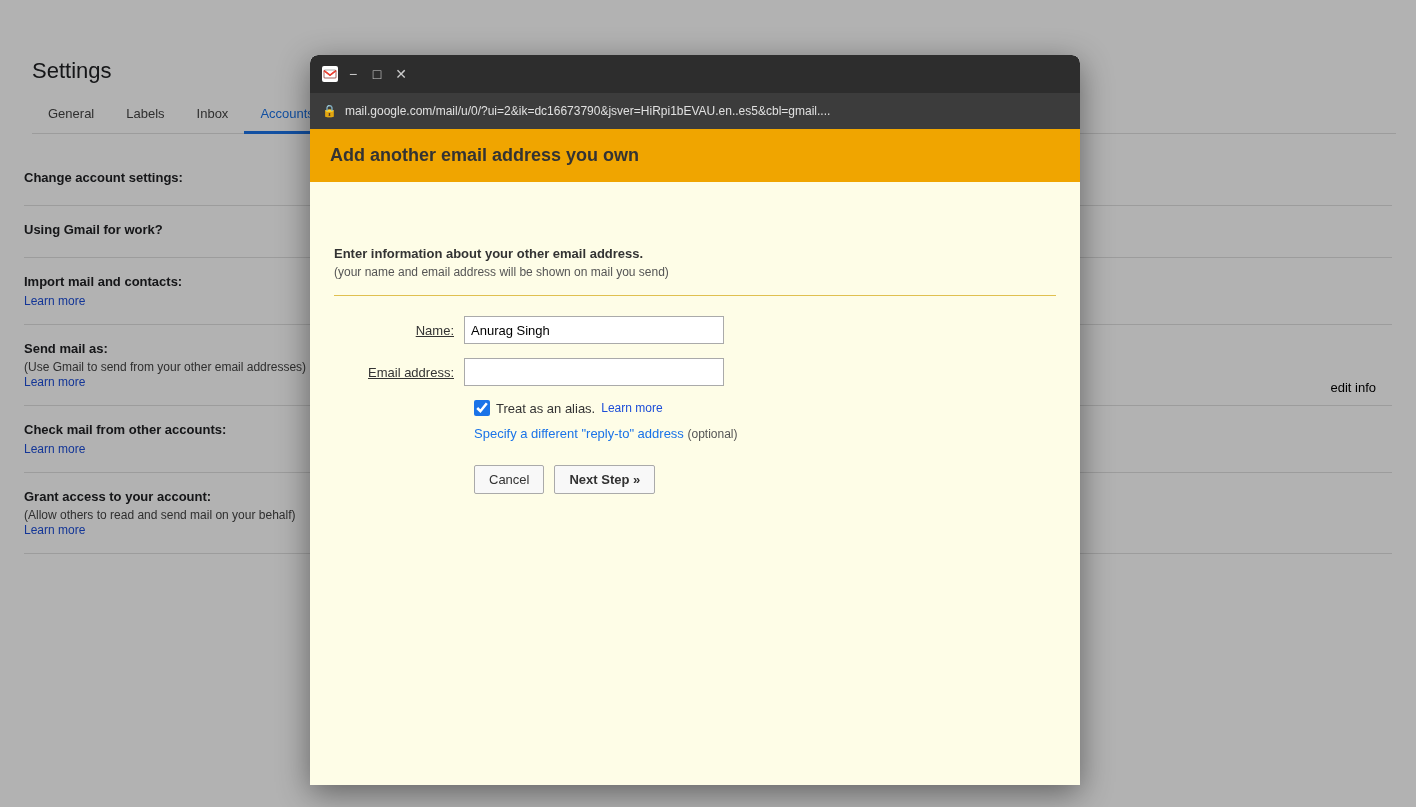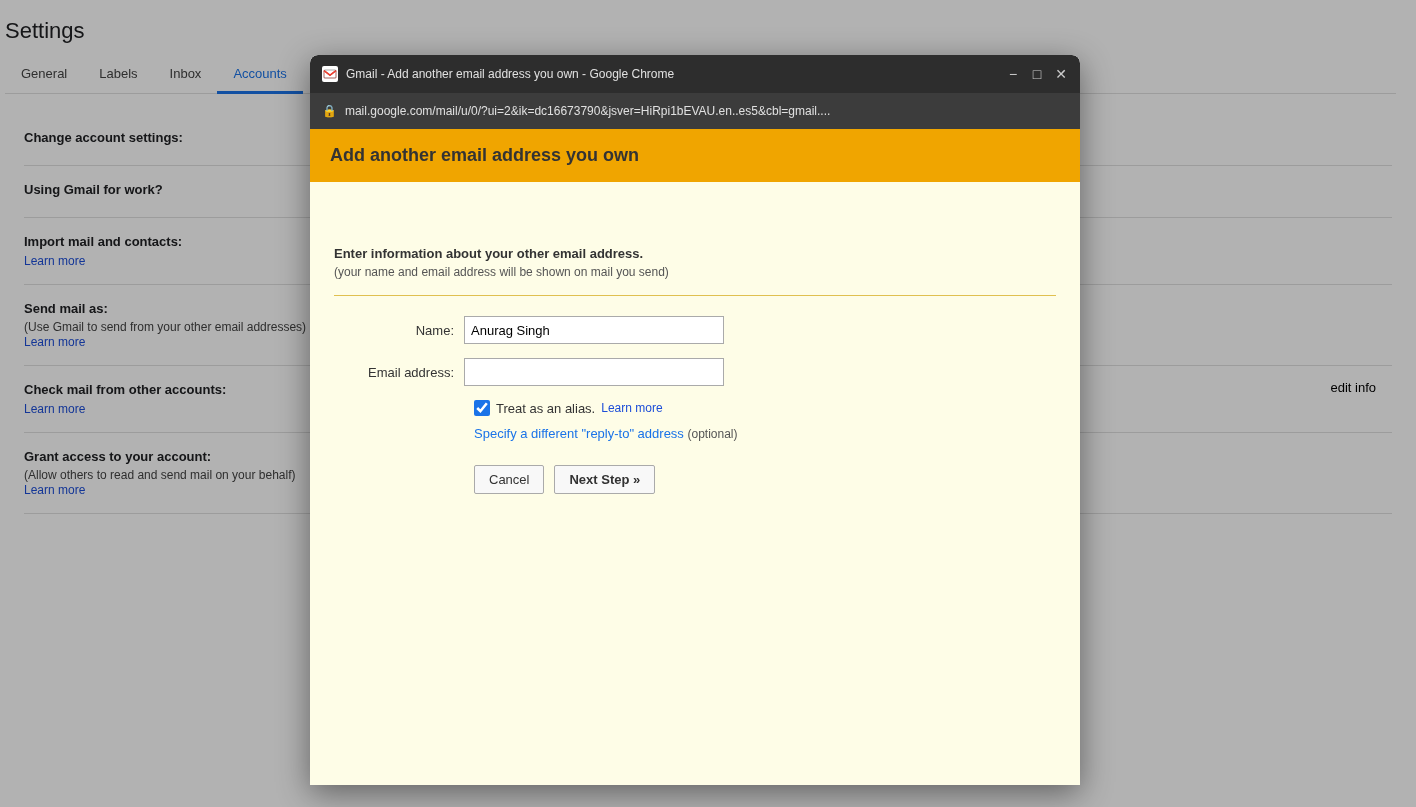--- a/index.html
+++ b/index.html
@@ -13,22 +13,23 @@
     
     .settings-bg {
       width: 1416px;
       height: 807px;
       background: #fff;
       position: relative;
       overflow: hidden;
     }
 
     .settings-header {
-      padding: 18px 20px 0 5px;
+      padding: 18px 20px 0 32px;
       background: #fff;
+      margin-top: 40px;
     }
 
     .settings-title {
       font-size: 22px;
       font-weight: 400;
       color: #202124;
       margin-bottom: 12px;
     }
 
     .settings-tabs {
@@ -231,20 +232,21 @@
       margin-bottom: 14px;
     }
 
     .form-label {
       font-size: 13px;
       color: #333;
       width: 130px;
       text-align: right;
       padding-right: 10px;
       flex-shrink: 0;
+      text-decoration: underline;
     }
 
     .form-input {
       width: 260px;
       height: 28px;
       border: 1px solid #aaa;
       padding: 4px 6px;
       font-size: 13px;
       background: #fff;
       outline: none;
@@ -376,21 +378,20 @@
 
     <div class="chrome-titlebar">
 
       <svg class="gmail-m" viewBox="0 0 16 16">
         <rect width="16" height="16" fill="#fff" rx="2"></rect>
         <path d="M2 4.5L8 9l6-4.5V12H2V4.5z" fill="none" stroke="#ea4335" stroke-width="0.5"></path>
         <path d="M2 4.5L8 9l6-4.5" fill="none" stroke="#ea4335" stroke-width="1.5"></path>
         <rect x="2" y="4" width="12" height="8" rx="1" fill="none" stroke="#555" stroke-width="0.5"></rect>
         <path d="M2 4.8L8 9.5l6-4.7" fill="none" stroke="#ea4335" stroke-width="1.2"></path>
       </svg>
-      <span class="chrome-title-text">Gmail - Add another email address you own - Google Chrome</span>
       <div class="chrome-controls">
         <span class="chrome-btn">−</span>
         <span class="chrome-btn">□</span>
         <span class="chrome-btn">✕</span>
       </div>
     </div>
 
     <div class="chrome-addressbar">
       <span class="lock-icon">🔒</span>
       <span class="address-text">mail.google.com/mail/u/0/?ui=2&amp;ik=dc16673790&amp;jsver=HiRpi1bEVAU.en..es5&amp;cbl=gmail....</span>

